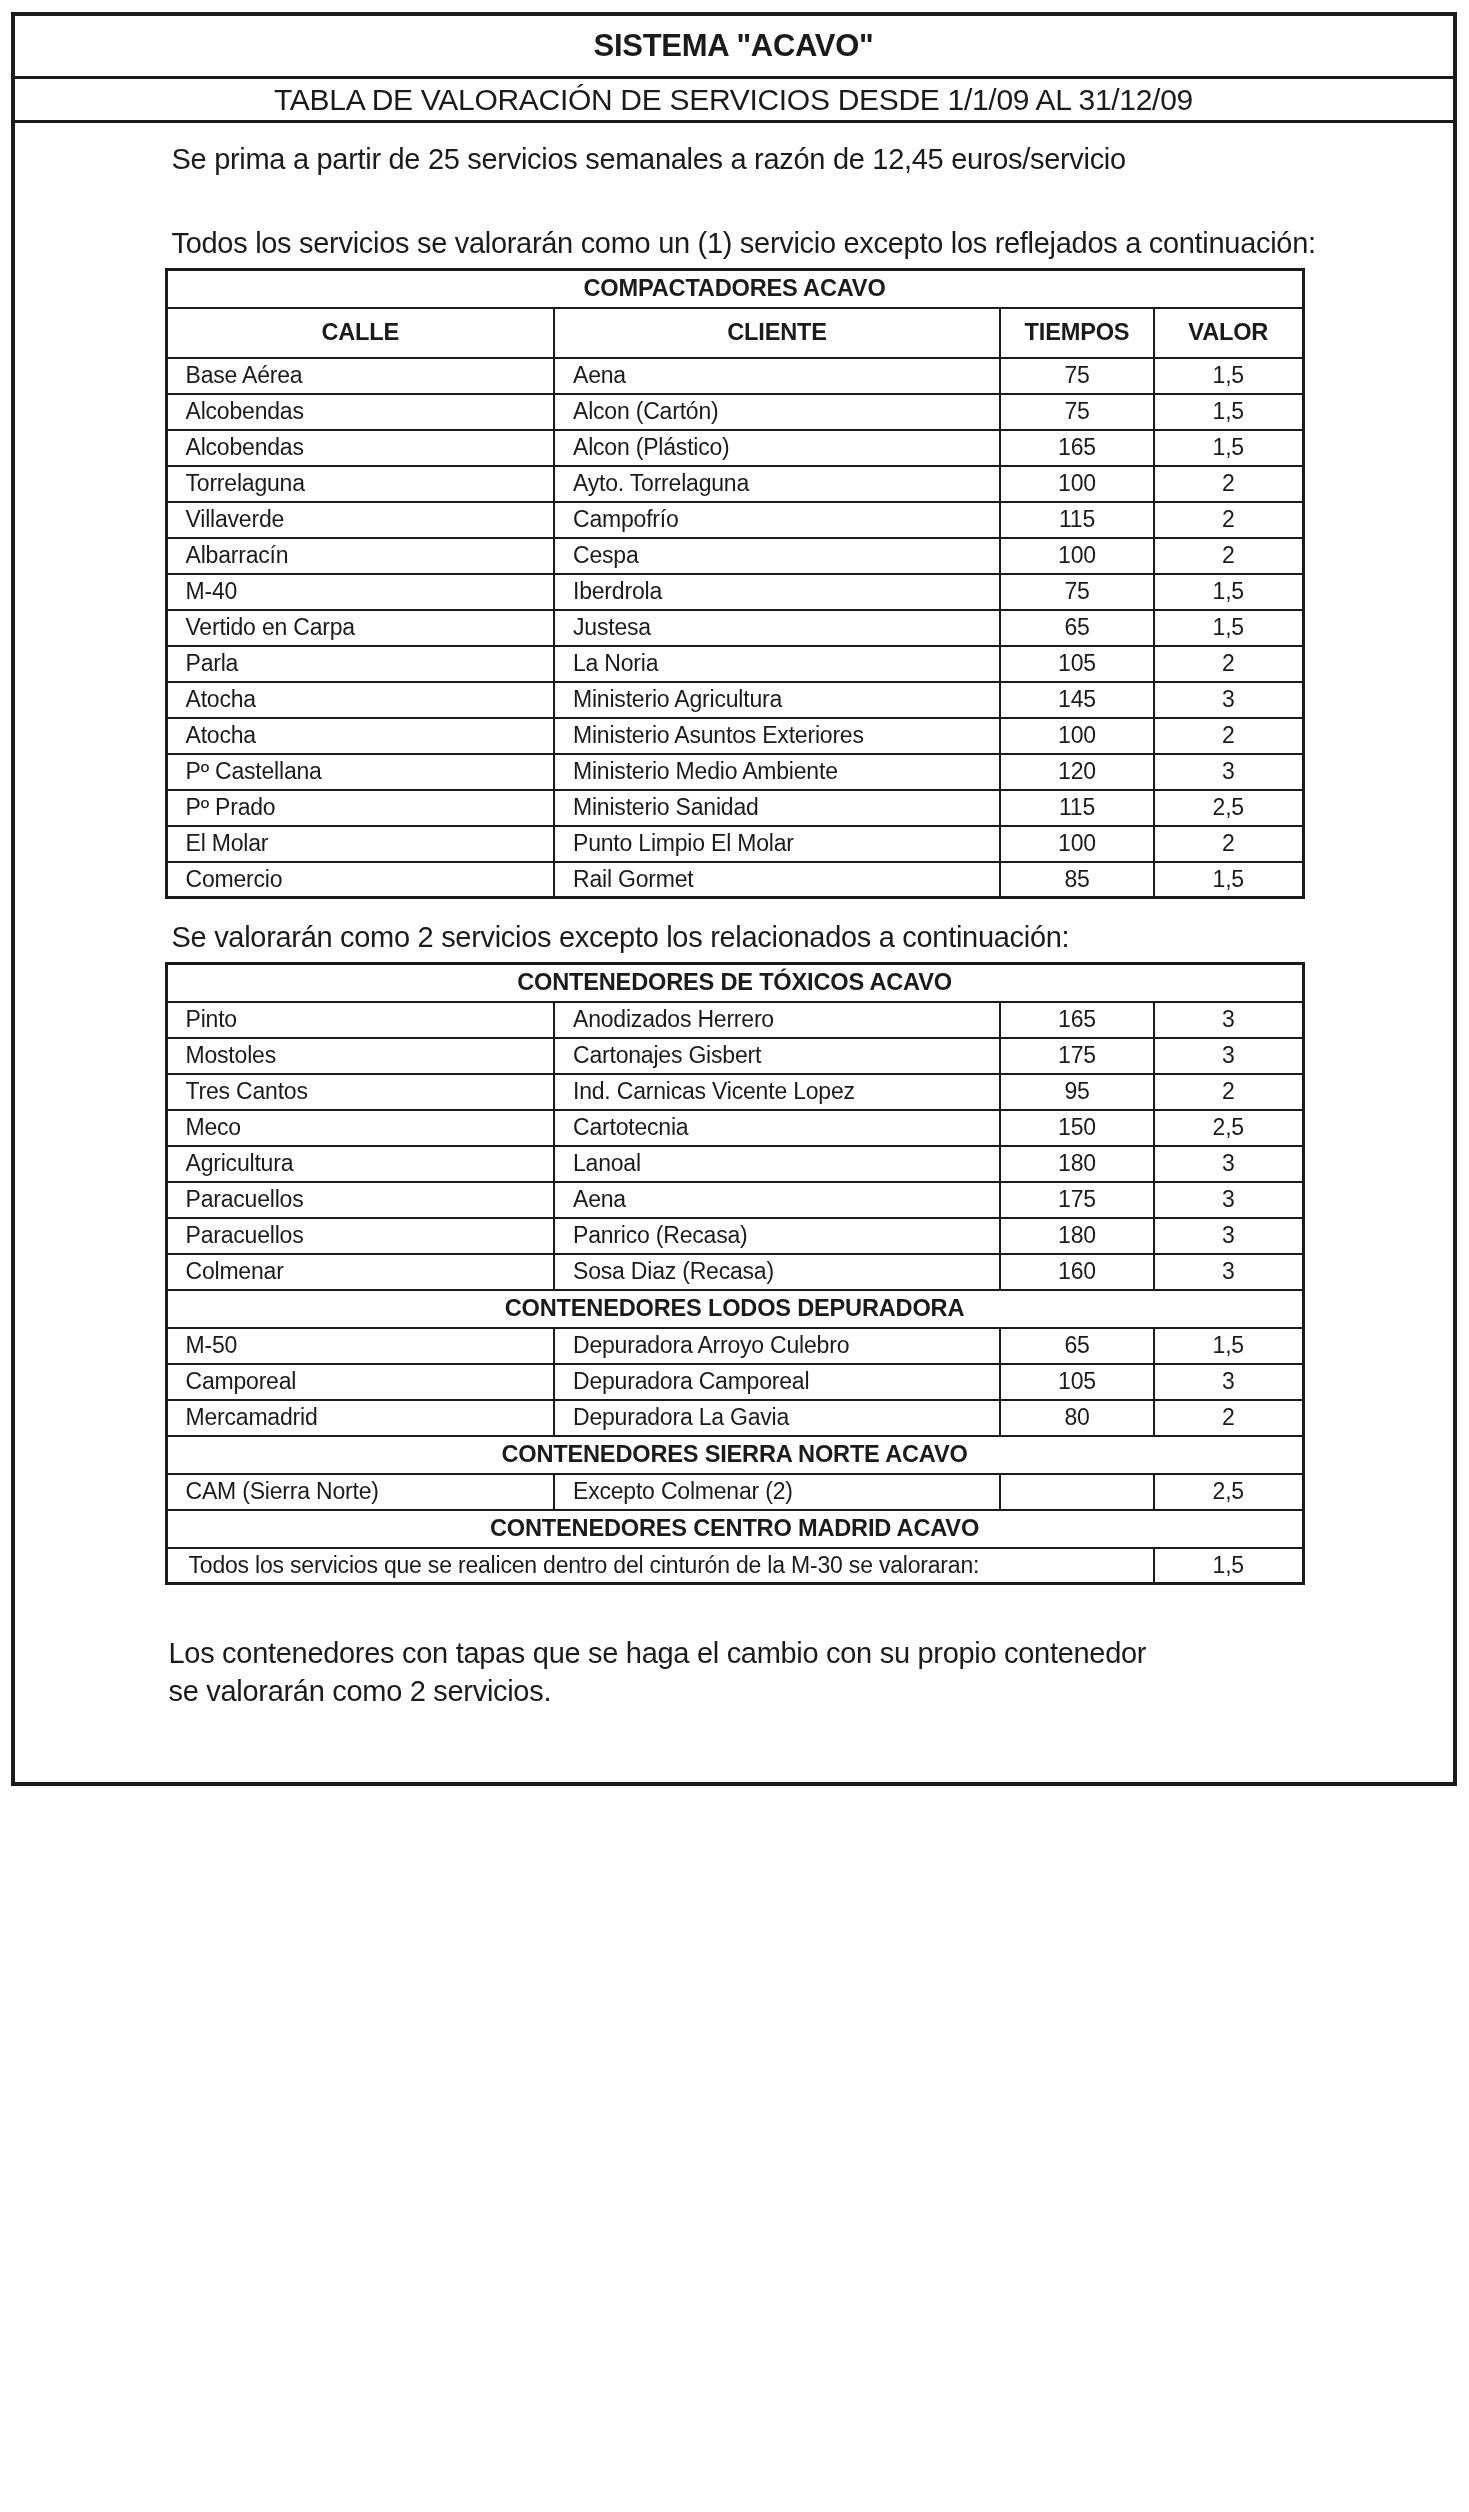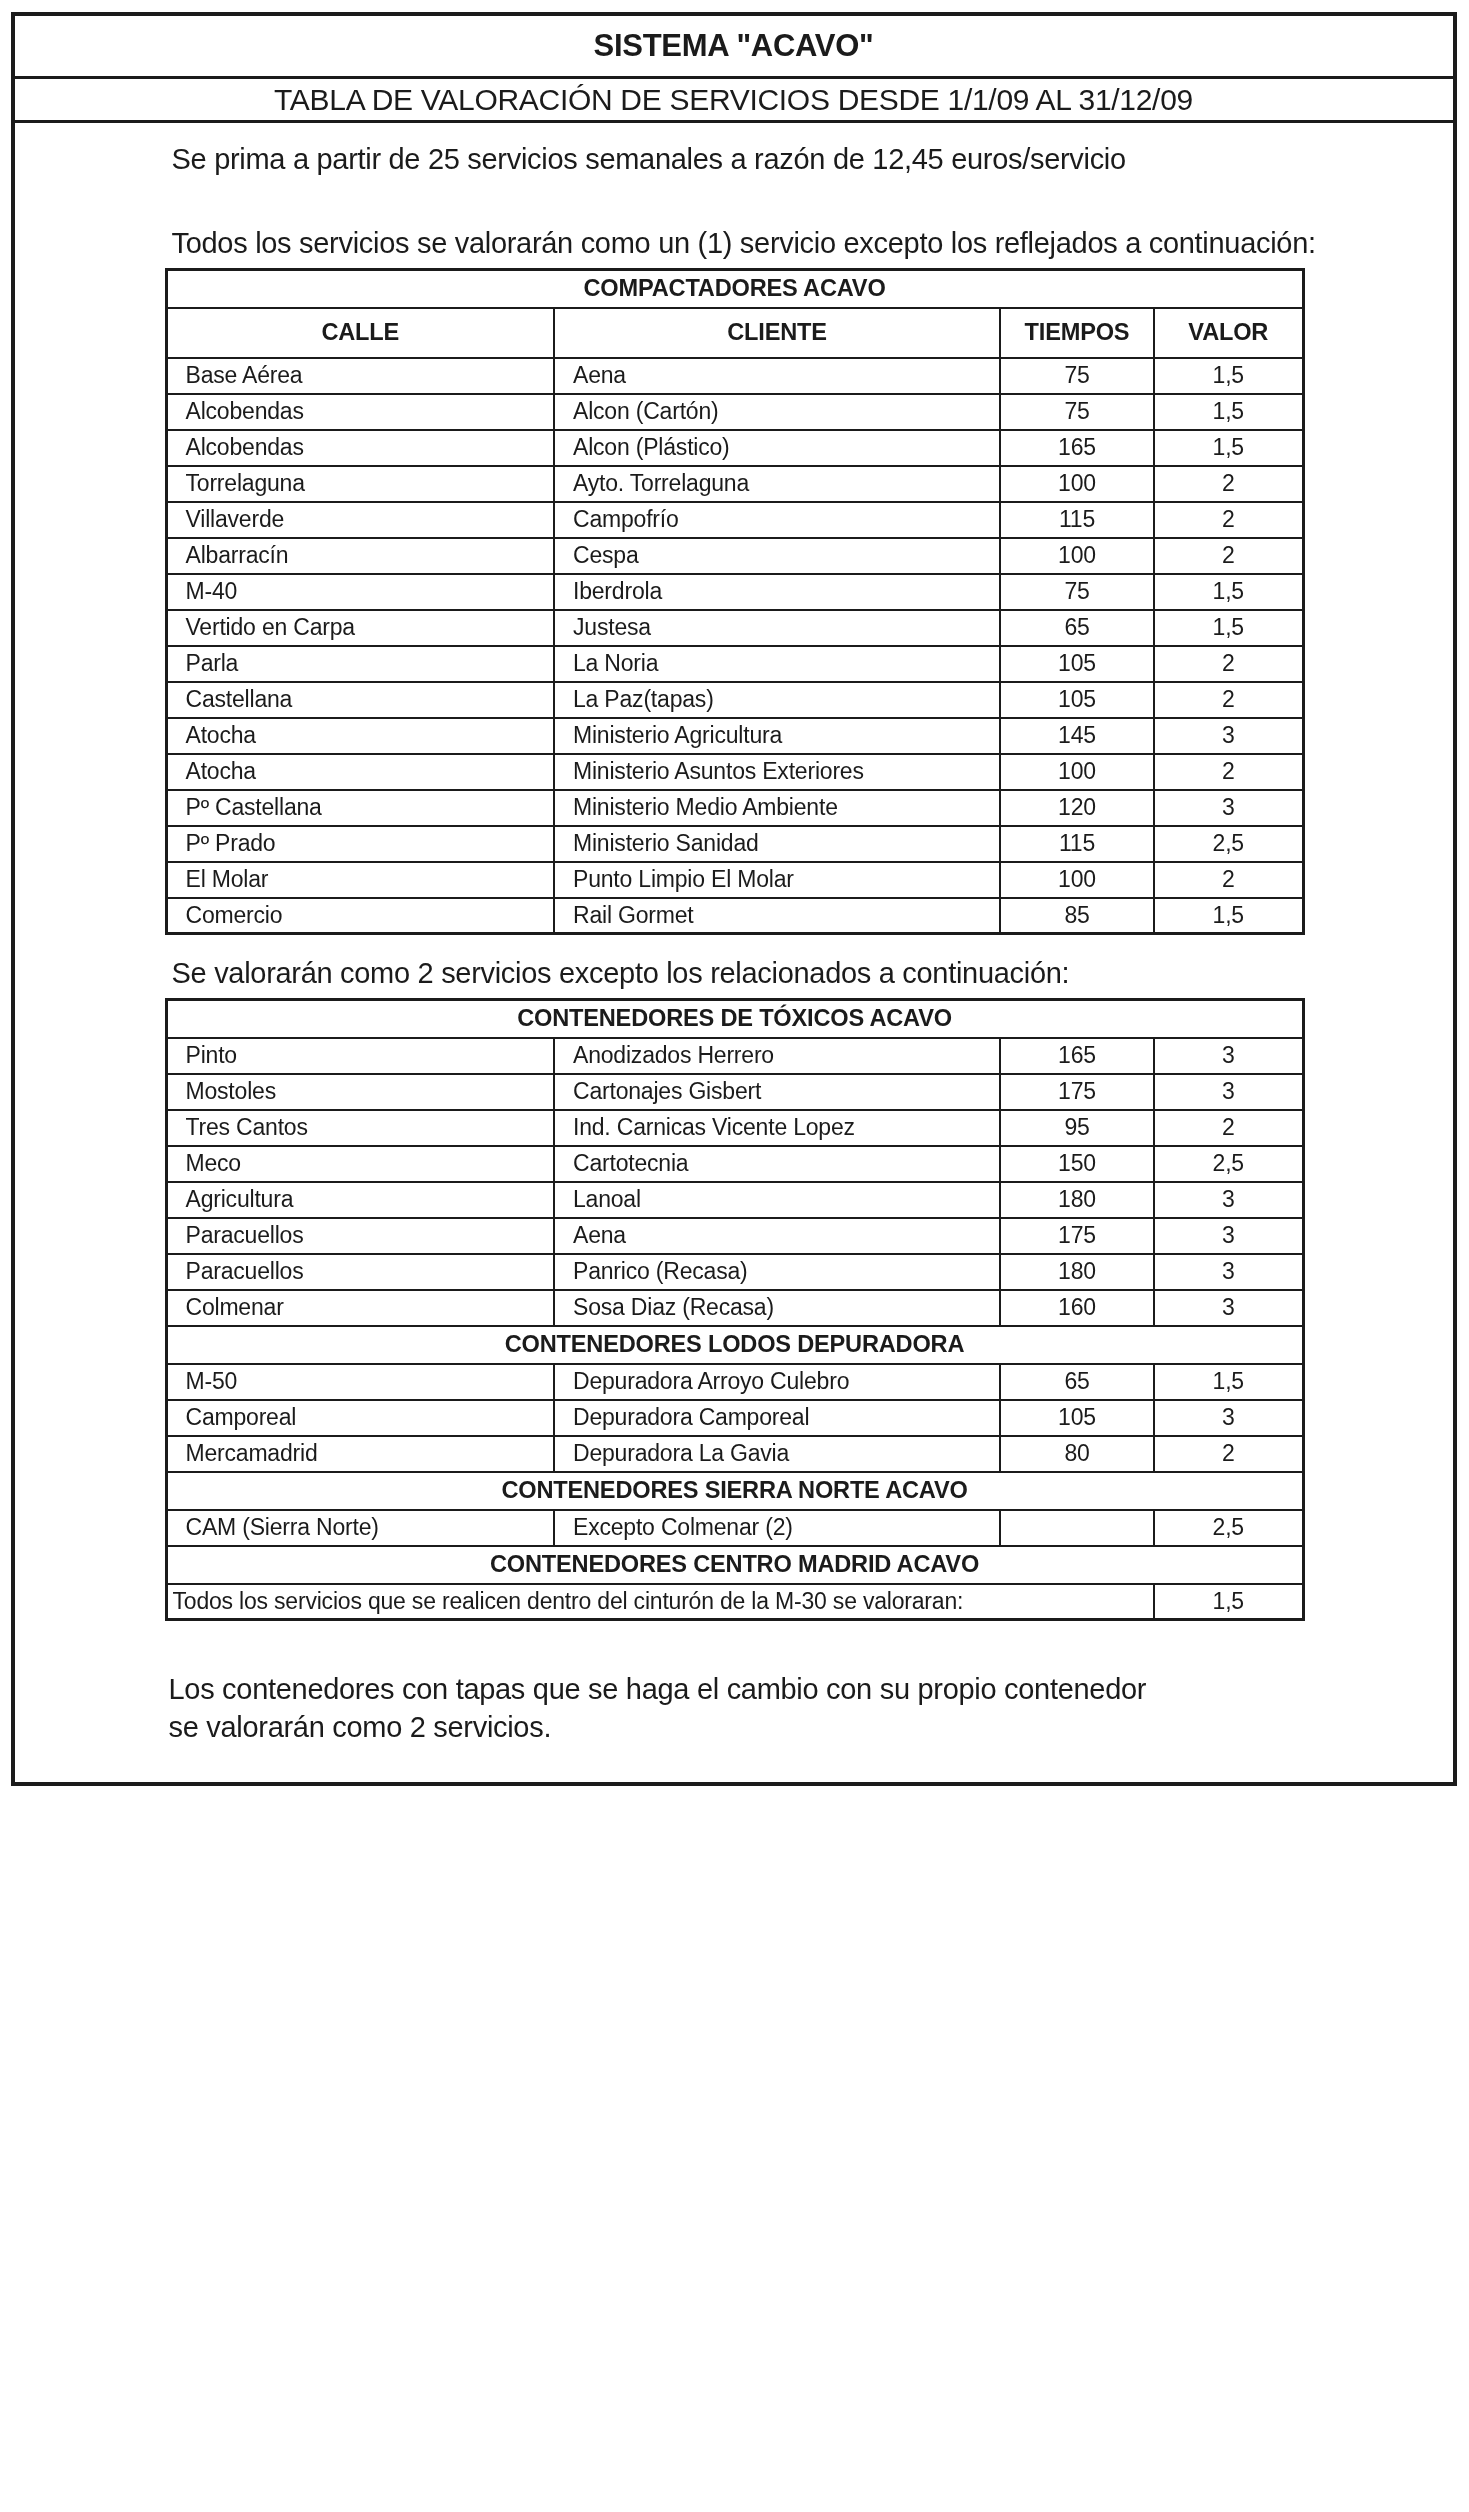--- a/index.html
+++ b/index.html
@@ -50,21 +50,21 @@
   .doc-table tr.section-title-row{height:38px;}
   .doc-table tr.col-header-row{height:50px;}
   .doc-table td.c-calle,.doc-table td.c-cliente{text-align:left;padding-left:18px;}
   .doc-table td.c-tiempos,.doc-table td.c-valor{text-align:center;}
   .doc-table td.section-title{
     text-align:center;font-weight:700;font-size:23.6px;letter-spacing:-0.2px;
   }
   .doc-table th.col-header{
     text-align:center;font-weight:700;font-size:23.6px;
   }
-  .doc-table td.wide-cell{text-align:left;padding-left:5px;}
+  .doc-table td.wide-cell{text-align:left;padding-left:21px;}
 </style>
 </head>
 <body>
 
 <div class="page">
   <div class="outer">
 
     <div class="hrow title">SISTEMA "ACAVO"</div>
 
     <div class="hrow subtitle">TABLA DE VALORACIÓN DE SERVICIOS DESDE 1/1/09 AL 31/12/09</div>
@@ -140,26 +140,20 @@
               <td class="c-tiempos">65</td>
               <td class="c-valor">1,5</td>
             </tr>
             <tr class="data-row">
               <td class="c-calle">Parla</td>
               <td class="c-cliente">La Noria</td>
               <td class="c-tiempos">105</td>
               <td class="c-valor">2</td>
             </tr>
             <tr class="data-row">
-              <td class="c-calle">Castellana</td>
-              <td class="c-cliente">La Paz(tapas)</td>
-              <td class="c-tiempos">105</td>
-              <td class="c-valor">2</td>
-            </tr>
-            <tr class="data-row">
               <td class="c-calle">Atocha</td>
               <td class="c-cliente">Ministerio Agricultura</td>
               <td class="c-tiempos">145</td>
               <td class="c-valor">3</td>
             </tr>
             <tr class="data-row">
               <td class="c-calle">Atocha</td>
               <td class="c-cliente">Ministerio Asuntos Exteriores</td>
               <td class="c-tiempos">100</td>
               <td class="c-valor">2</td>

